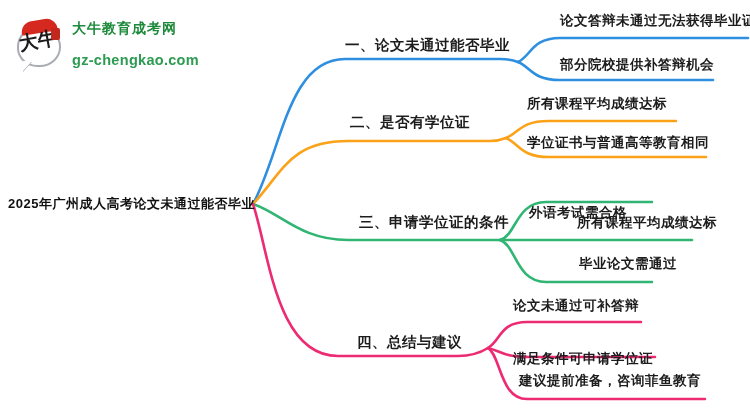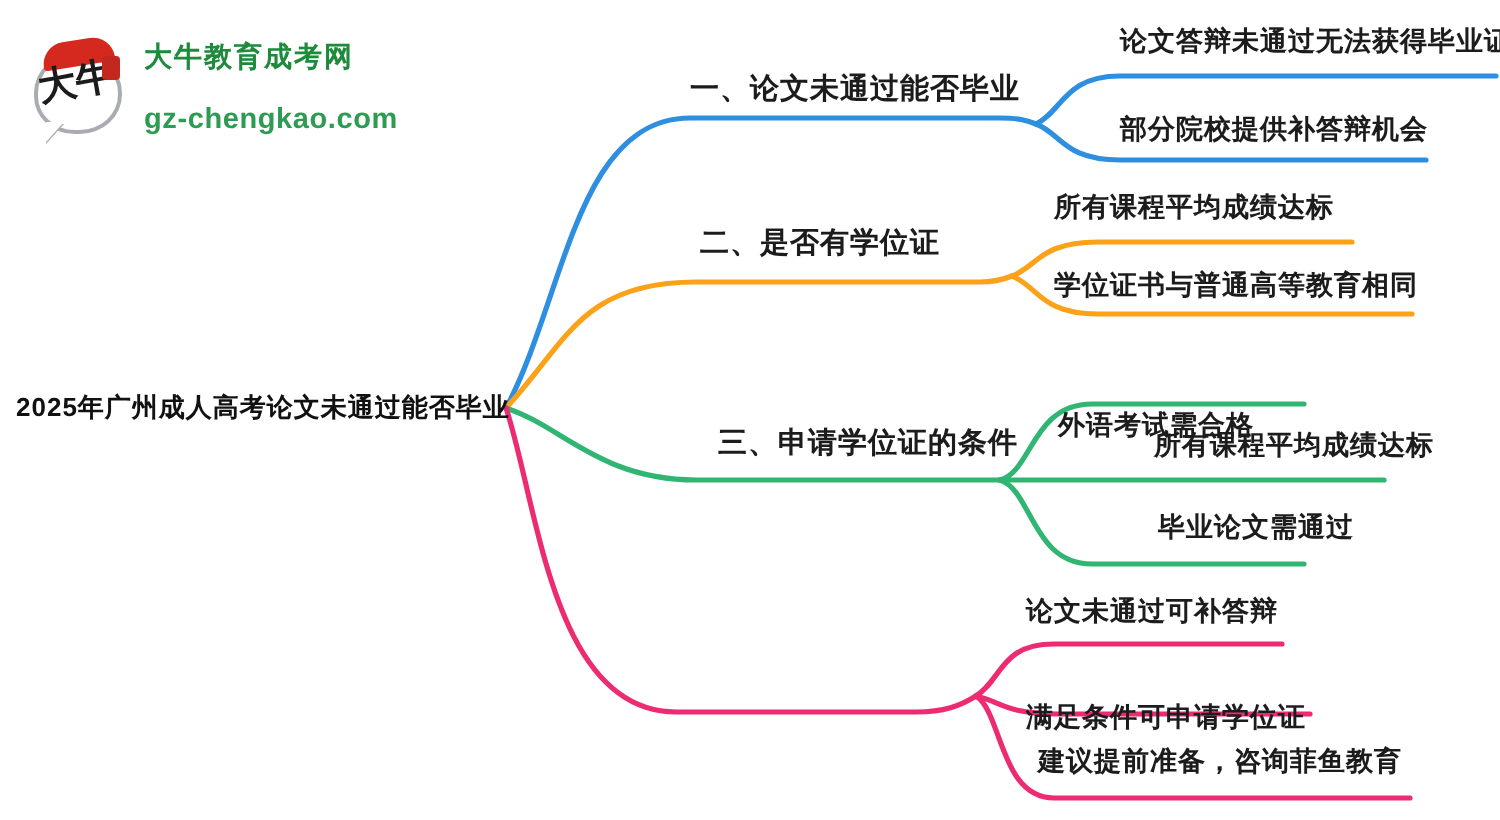--- a/index.html
+++ b/index.html
@@ -90,17 +90,18 @@
 
   <div class="node branch-label" style="left:350px;top:112px;">二、是否有学位证</div>
   <div class="node child-label" style="left:527px;top:94px;">所有课程平均成绩达标</div>
   <div class="node child-label" style="left:527px;top:133px;">学位证书与普通高等教育相同</div>
 
   <div class="node branch-label" style="left:343px;top:212px;margin-left:16px;">三、申请学位证的条件</div>
   <div class="node child-label" style="left:529px;top:175px;margin-top:28px;">外语考试需合格</div>
   <div class="node child-label" style="left:553px;top:213px;margin-left:24px;">所有课程平均成绩达标</div>
   <div class="node child-label" style="left:579px;top:254px;">毕业论文需通过</div>
 
+  <div class="node branch-label" style="left:357px;top:332px;">四、总结与建议</div>
   <div class="node child-label" style="left:513px;top:296px;">论文未通过可补答辩</div>
   <div class="node child-label" style="left:513px;top:330px;margin-top:19px;">满足条件可申请学位证</div>
   <div class="node child-label" style="left:519px;top:371px;">建议提前准备，咨询菲鱼教育</div>
 
 </div>
 
 </body></html>

